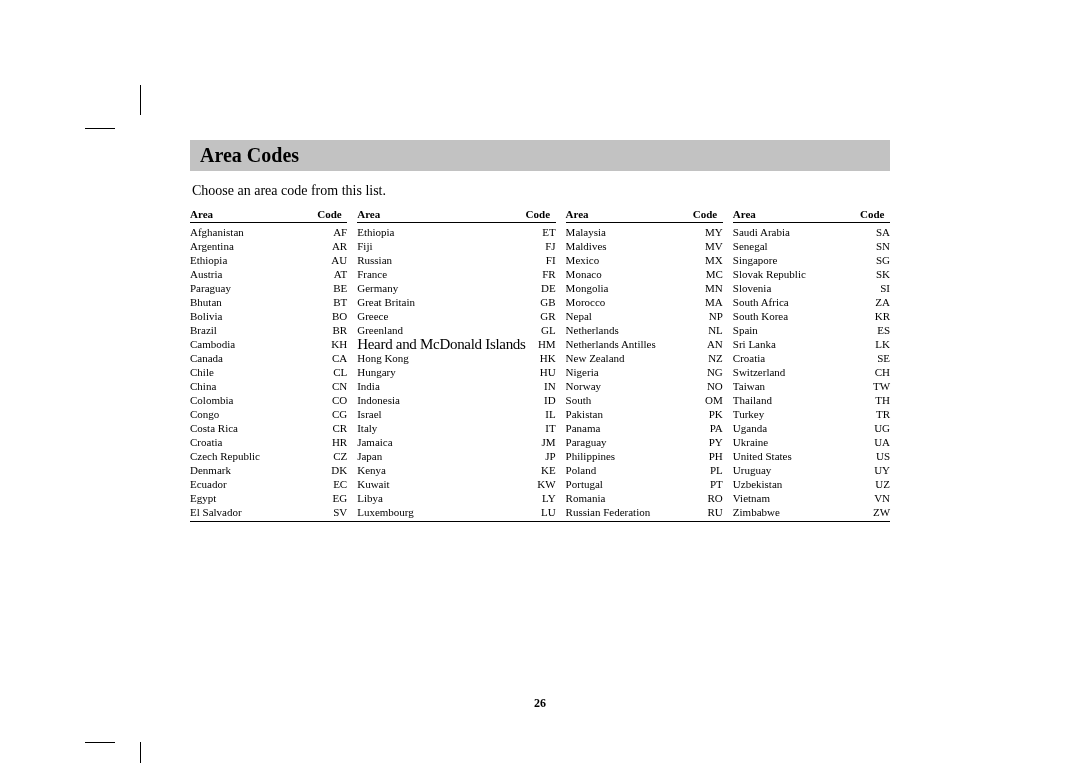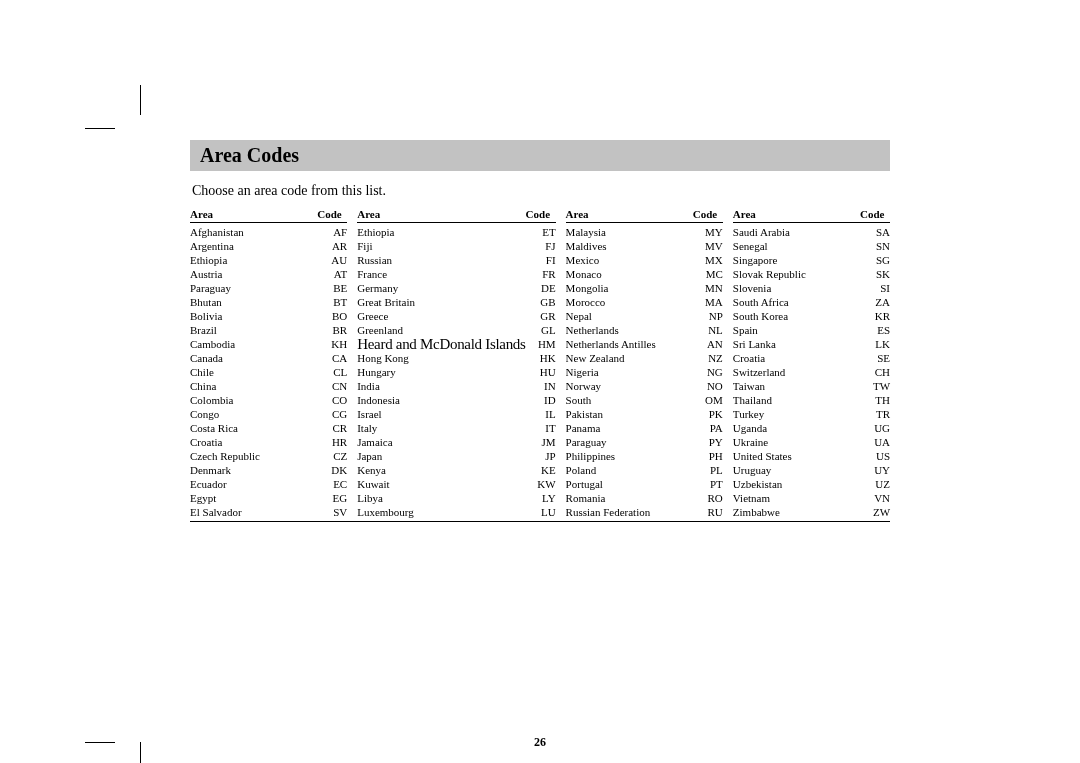--- a/index.html
+++ b/index.html
@@ -55,21 +55,21 @@
   }
   .row .area { flex: 1; white-space: nowrap; overflow: hidden; }
   .row .code { width: 30px; text-align: right; }
   .row.small .area { font-size: 15px; letter-spacing: -0.3px; }
 
   .page-number {
     position: absolute;
     left: 0;
     width: 100%;
     text-align: center;
-    top: 735px;
+    top: 696px;
     font-size: 12px;
     font-weight: bold;
   }
 
   
   .crop { position: absolute; background: #000; }
   .crop.h { height: 1px; }
   .crop.v { width: 1px; }
 
   

